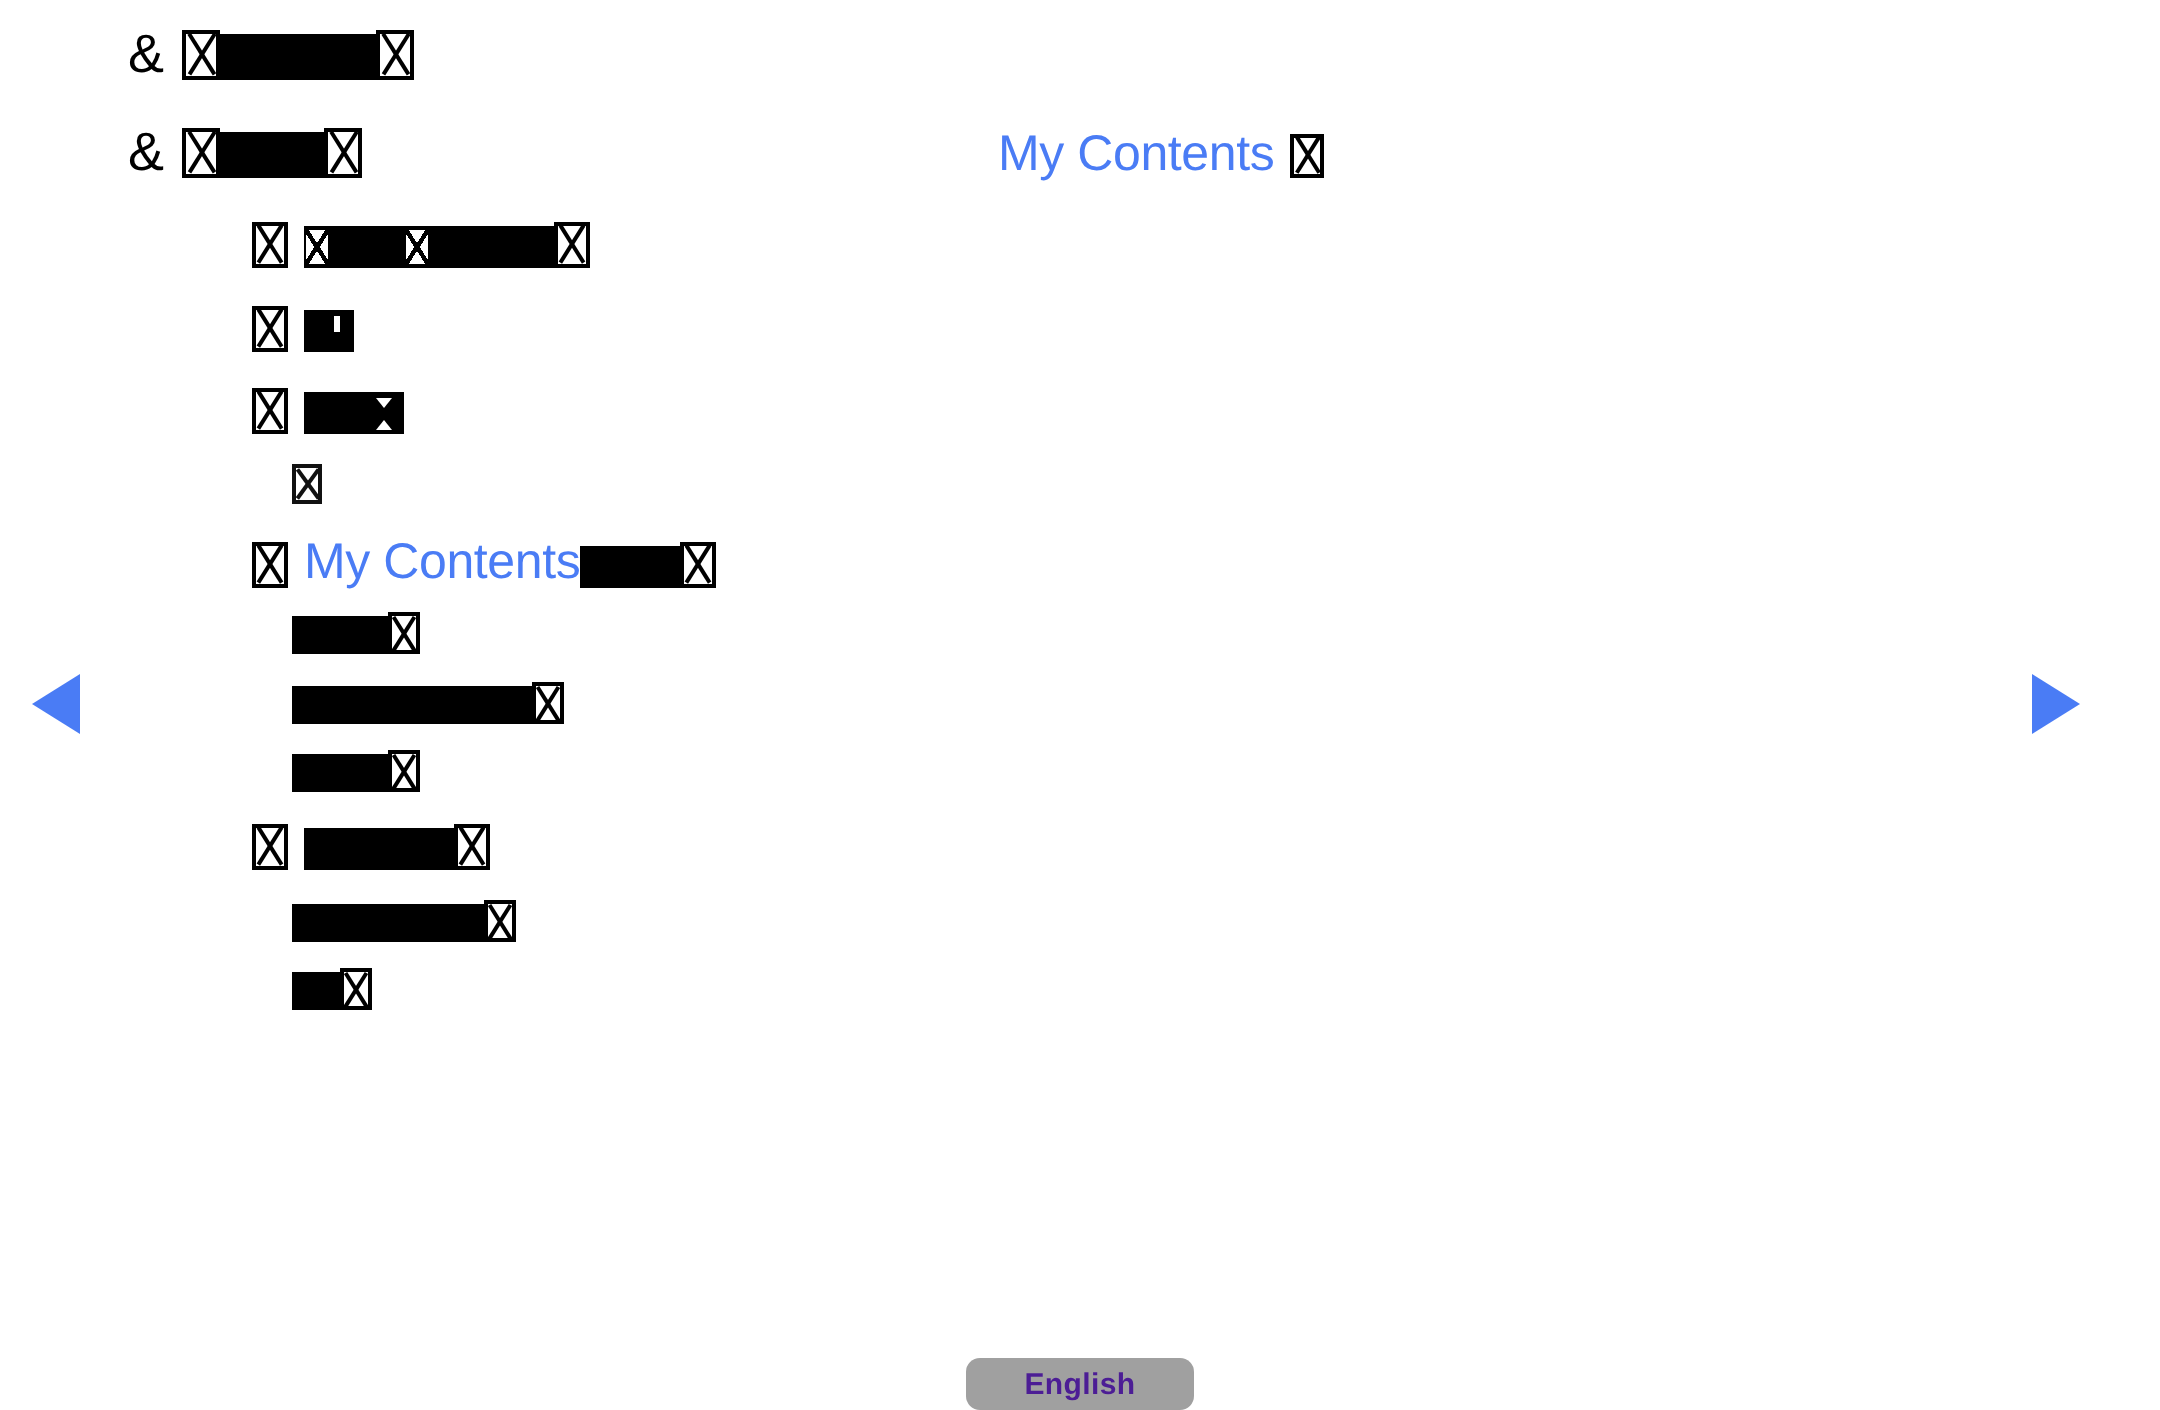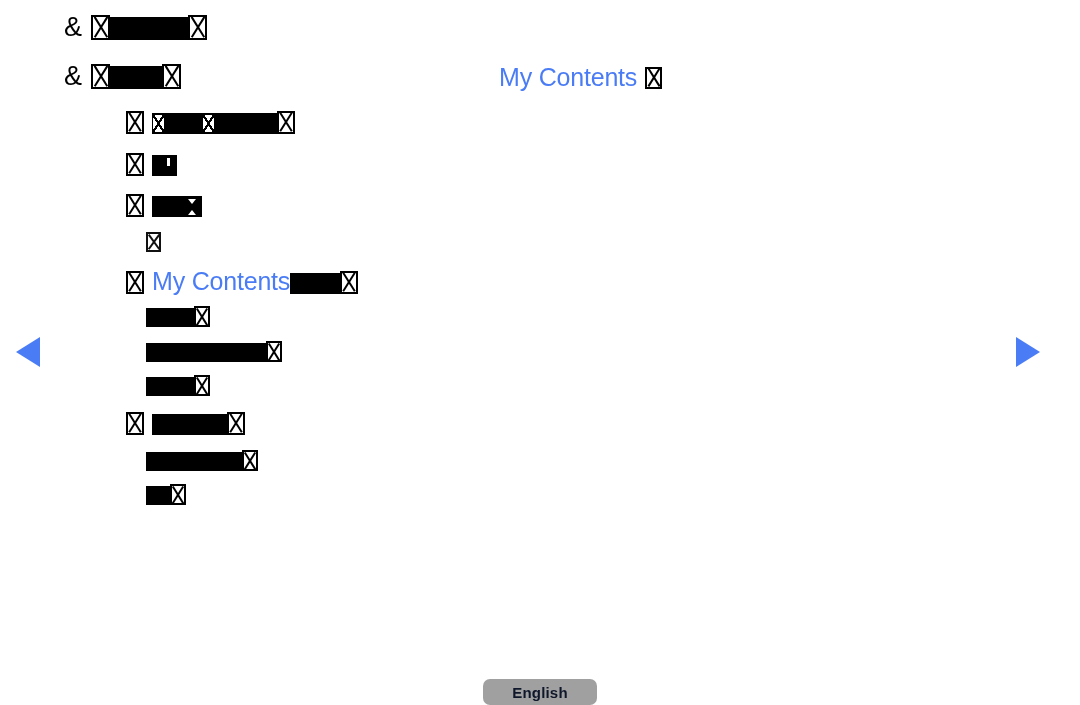--- a/index.html
+++ b/index.html
@@ -197,21 +197,21 @@
   
   .lang-button {
     position: absolute;
     left: 483px;
     top: 679px;
     width: 114px;
     height: 26px;
     background: #a0a0a0;
     border: none;
     border-radius: 7px;
-    color: #0f172a;
+    color: #4c1d95;
     font-family: "Liberation Sans", sans-serif;
     font-size: 15px;
     font-weight: bold;
     letter-spacing: 0.2px;
     cursor: pointer;
     padding: 0;
   }
 </style>
 </head>
 <body style="background: rgb(255, 255, 255);">

